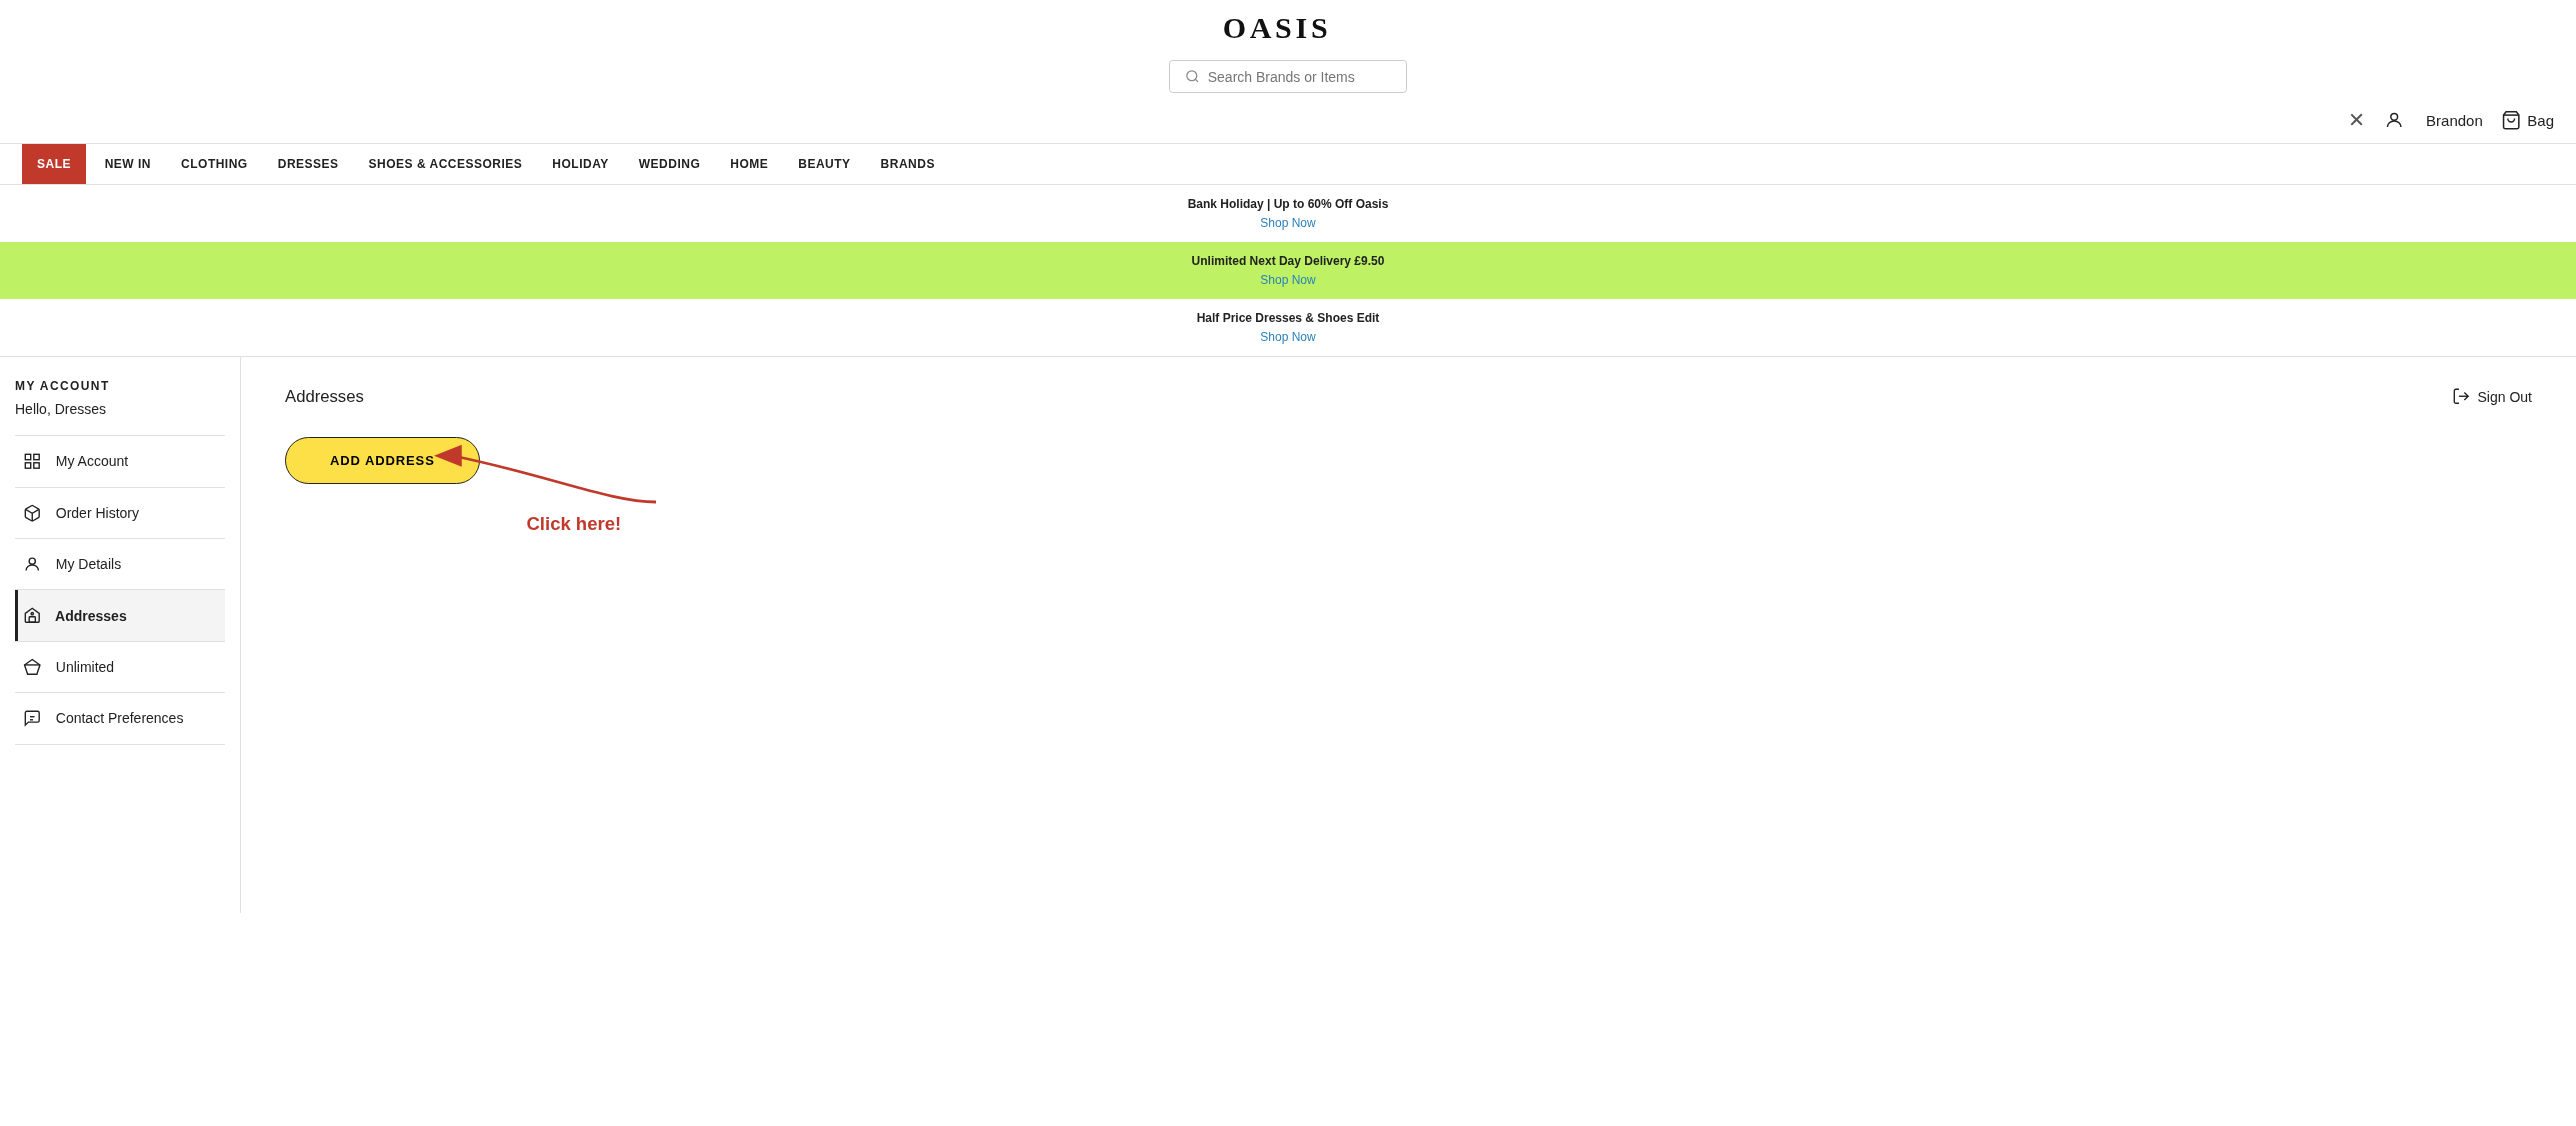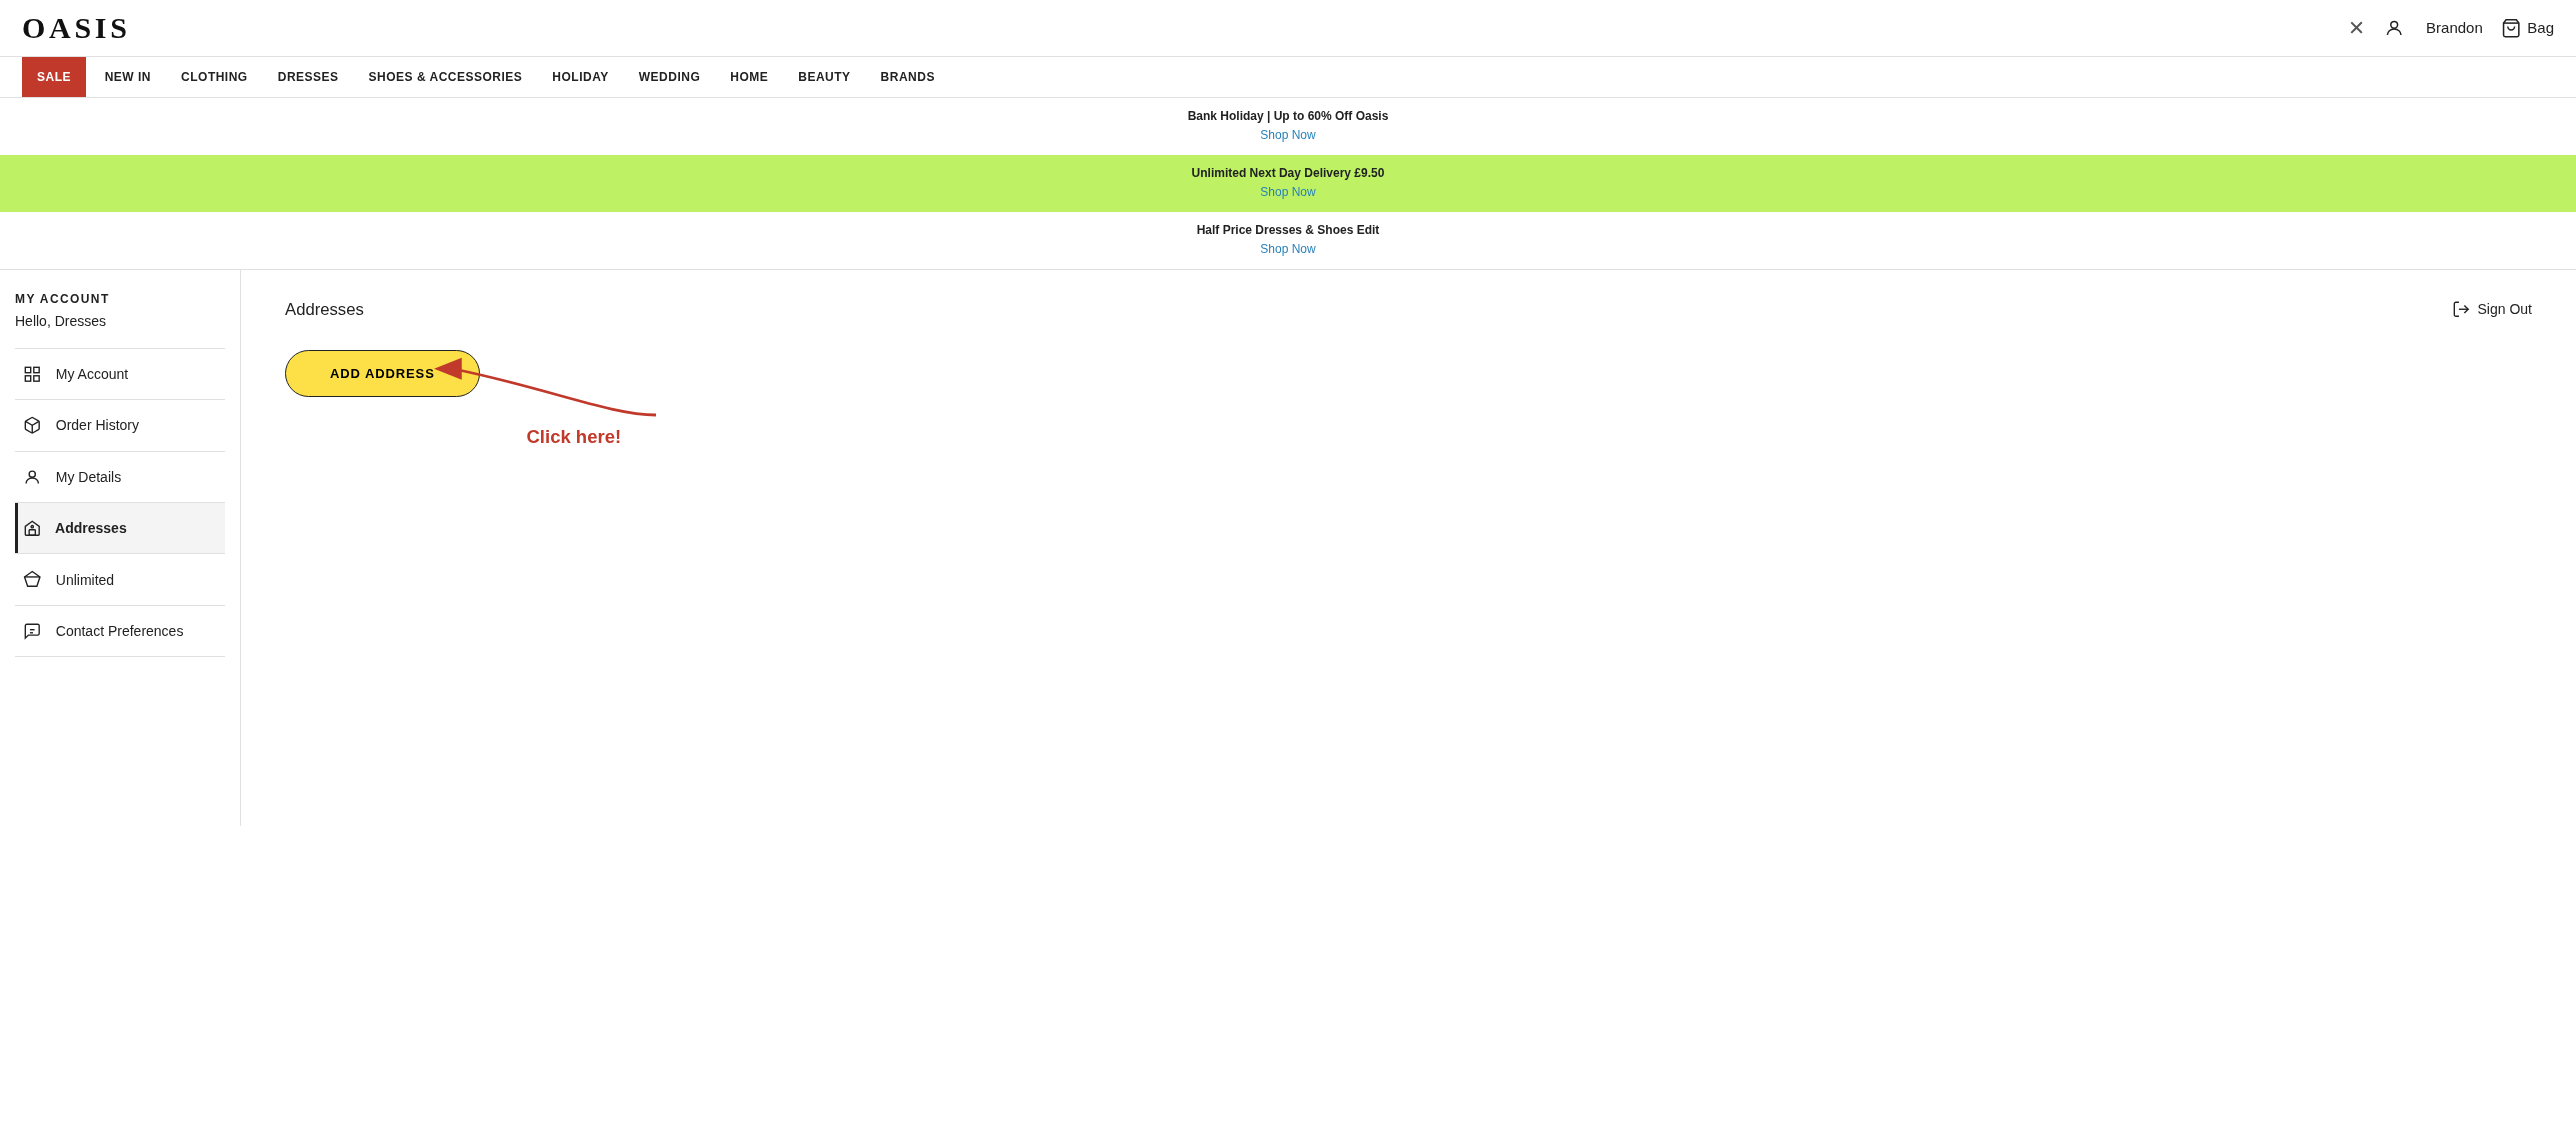--- a/index.html
+++ b/index.html
@@ -1,19 +1,19 @@
 <!DOCTYPE html>
 <html style="font-size:15px"><head>
   <meta charset="utf-8">
   <style>
     * { margin: 0; padding: 0; box-sizing: border-box; }
     body { font-family: Arial, sans-serif; background: #fff; color: #222; font-size: 13px; }
 
     
-    .header { display: flex; align-items: center; padding: 11px 22px; border-bottom: 0.9px solid #e0e0e0; gap: 15px; }
+    .header { display: flex; align-items: center; padding: 11px 22px; border-bottom: 0.9px solid #e0e0e0; gap: 15px; flex-direction: column; }
     .logo { font-size: 30px; font-weight: 900; letter-spacing: 3.7px; font-family: Georgia, serif; margin-right: 22px; color: #111; }
     .search-bar { display: flex; align-items: center; border: 0.9px solid #ccc; border-radius: 3.7px; padding: 7.4px 15px; flex: 1; max-width: 649px; gap: 7.4px; }
     .search-bar input { border: none; outline: none; font-size: 14px; width: 100%; color: #888; }
     .header-right { display: flex; align-items: center; gap: 18.5px; margin-left: auto; }
     .close-icon { font-size: 20.4px; color: #555; cursor: pointer; }
     .user-area { display: flex; align-items: center; gap: 22px; font-size: 15px; cursor: pointer; }
     .bag-area { display: flex; align-items: center; gap: 5.6px; font-size: 15px; cursor: pointer; }
 
     
     .nav { display: flex; align-items: center; padding: 0 22px; border-bottom: 0.9px solid #e0e0e0; }
@@ -52,20 +52,27 @@
 
     
     .annotation-area { position: relative; display: inline-block; }
     .arrow-svg { position: absolute; top: 18.5px; left: 9.3px; pointer-events: none; }
   </style>
 </head>
 <body>
 
 <header class="header">
   <div class="logo">OASIS</div>
+  <div class="search-bar">
+    <svg width="16.7" height="16.7" viewBox="0 0 24 24" fill="none" stroke="#888" stroke-width="2">
+        <circle cx="11" cy="11" r="8"></circle>
+        <line x1="21" y1="21" x2="16.65" y2="16.65"></line>
+      </svg>
+    <input type="text" placeholder="Search Brands or Items" style="">
+  </div>
   <div class="header-right">
     <span class="close-icon">✕</span>
     <div class="user-area">
       <svg width="20.4" height="20.4" viewBox="0 0 24 24" fill="none" stroke="#222" stroke-width="1.8">
           <circle cx="12" cy="8" r="4"></circle>
           <path d="M4 20c0-4 3.6-7 8-7s8 3 8 7"></path>
         </svg>
       <span>Brandon</span>
     </div>
     <div class="bag-area">

